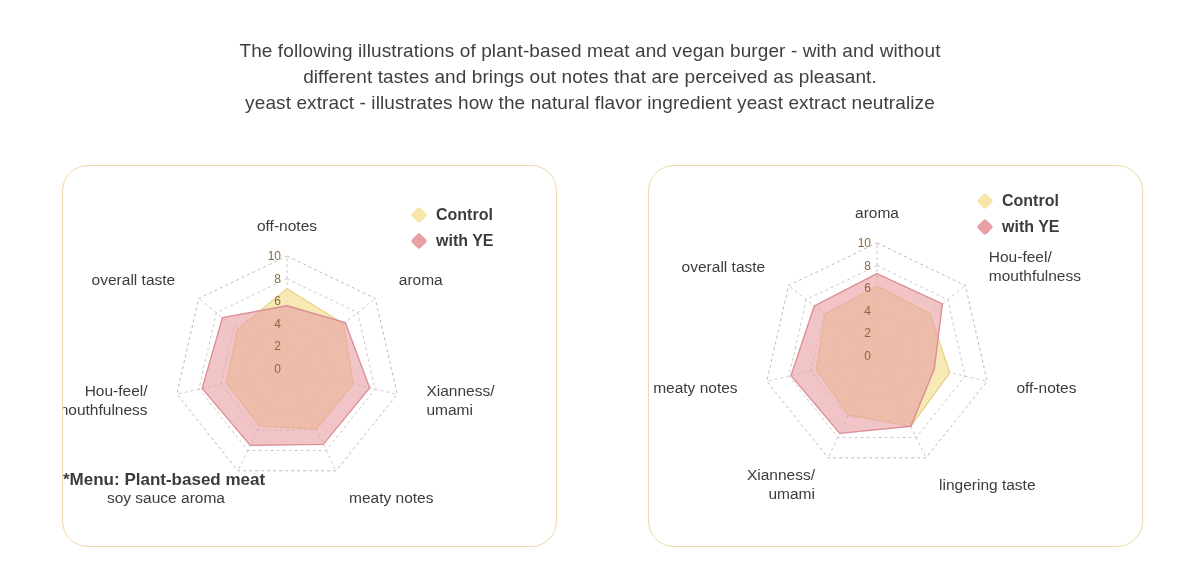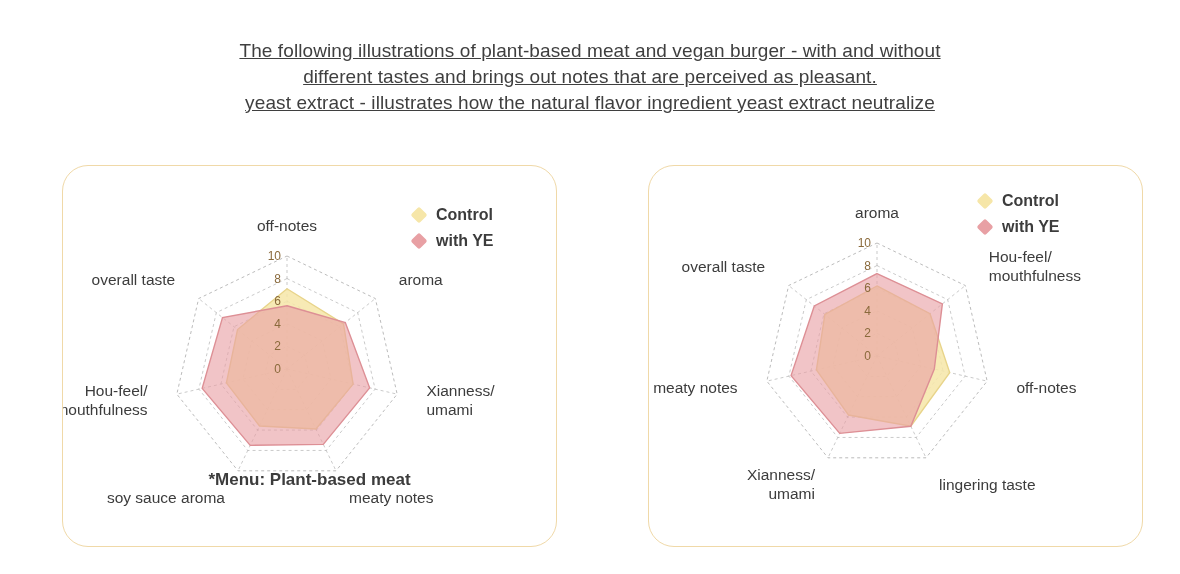--- a/index.html
+++ b/index.html
@@ -22,21 +22,20 @@
     width: 1180px;
     text-align: center;
     font-size: 19px;
     line-height: 26px;
     color: #3f3f3f;
     font-family: "Liberation Sans", sans-serif;
     letter-spacing: 0.1px;
   }
   .intro div {
     white-space: nowrap;
-    text-decoration: underline;
   }
   .card {
     position: absolute;
     border: 1.5px solid #f0d9a8;
     border-radius: 26px;
     background: #ffffff;
     box-sizing: border-box;
   }
   #card-left {
     left: 62px;
@@ -55,21 +54,20 @@
     left: 0;
     top: 0;
     width: 100%;
     height: 100%;
   }
   .caption {
     position: absolute;
     left: 0;
     bottom: 56px;
     width: 100%;
-    text-align: center;
     font-size: 17px;
     font-weight: bold;
     color: #3c3c3c;
   }
   .legend {
     position: absolute;
     font-size: 16px;
     font-weight: bold;
     color: #3c3c3c;
   }

